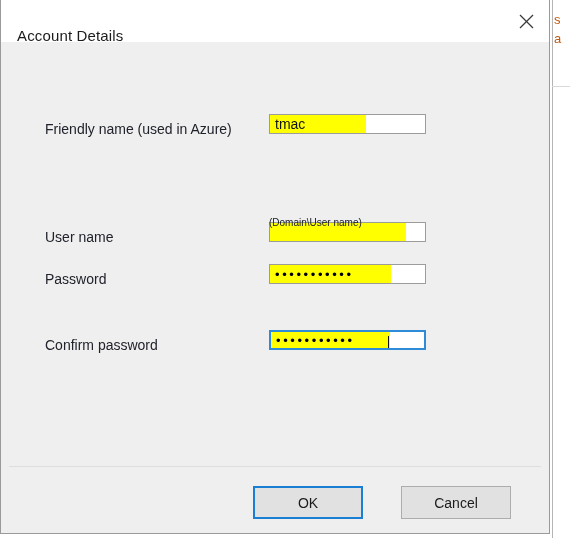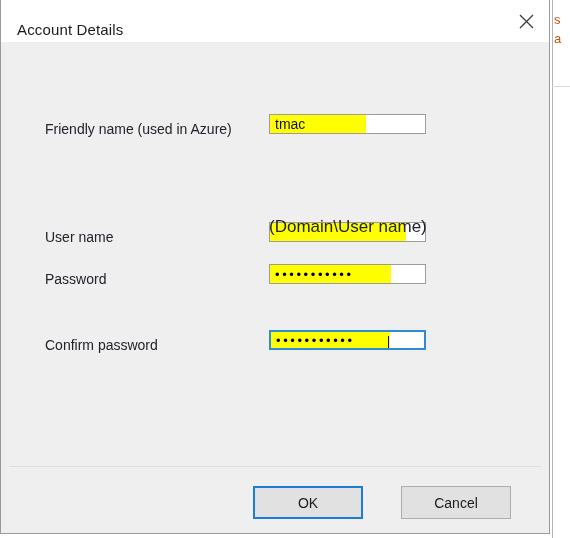--- a/index.html
+++ b/index.html
@@ -70,21 +70,21 @@
     left: 0;
     top: 0;
     right: 0;
     height: 42px;
     background: #ffffff;
     border-bottom: 1px solid #ffffff;
   }
   .title-text {
     position: absolute;
     left: 16px;
-    top: 21px;
+    top: 27px;
     font-size: 15px;
     color: #1b1b1b;
     letter-spacing: 0.15px;
     white-space: nowrap;
   }
   .close-button {
     position: absolute;
     right: 0px;
     top: 0px;
     width: 46px;
@@ -172,21 +172,21 @@
     position: absolute;
     top: 4px;
     width: 1px;
     height: 17px;
     background: #111111;
   }
 
   .hint-text {
     position: absolute;
     left: 268px;
-    font-size: 17px;
+    font-size: 10px;
     color: #20232b;
     white-space: nowrap;
   }
 
   
   .separator {
     position: absolute;
     left: 8px;
     right: 8px;
     top: 424px;

